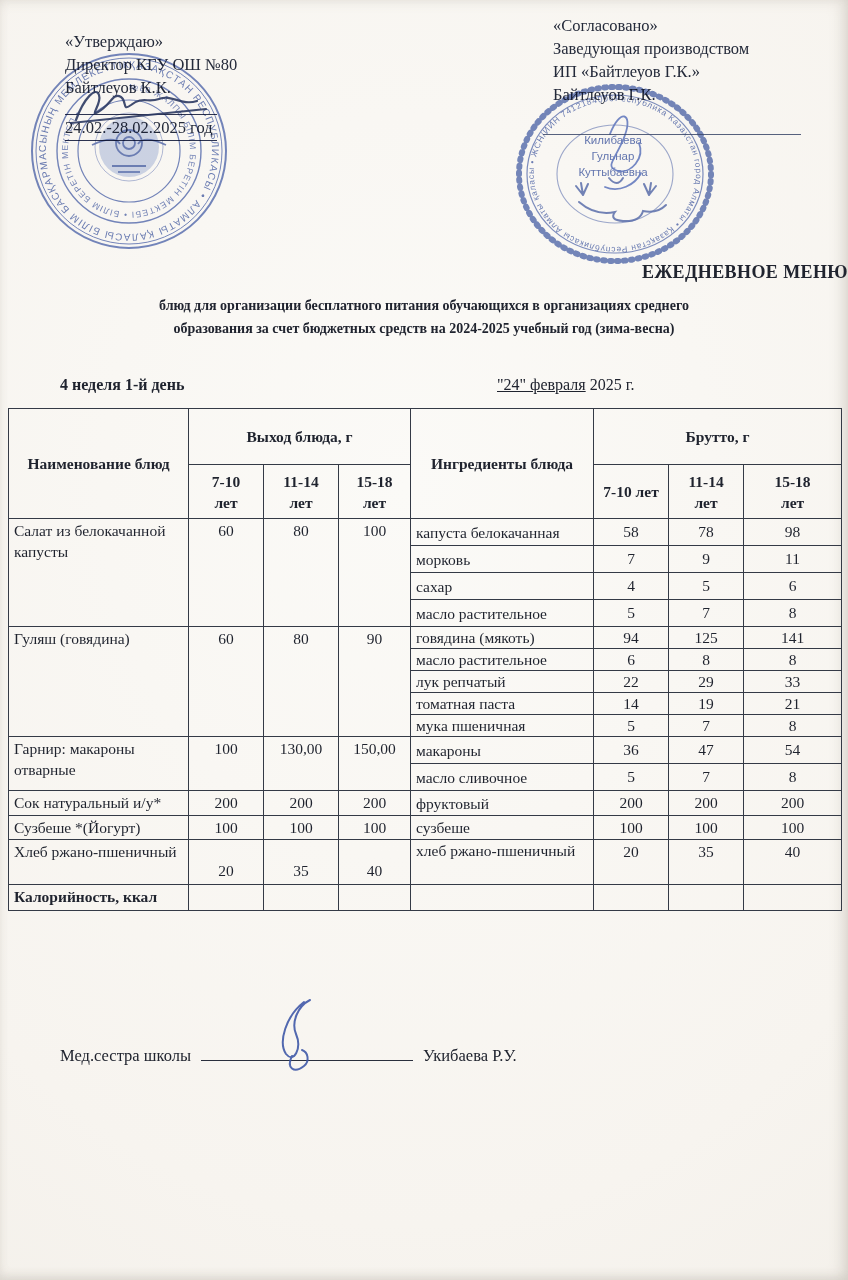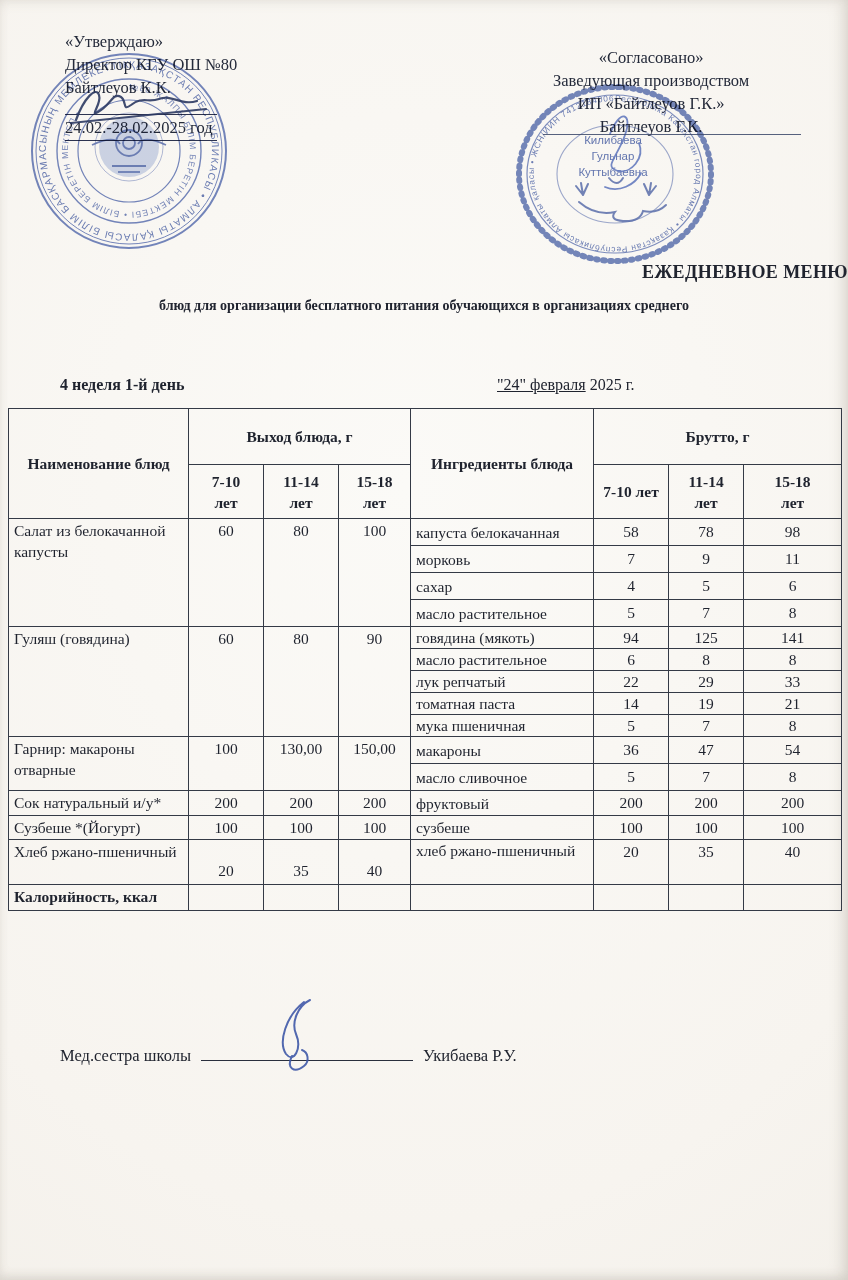--- a/index.html
+++ b/index.html
@@ -7,21 +7,21 @@
   .page{
     position:relative;width:848px;height:1280px;overflow:hidden;
     color:#20242f;
     background:radial-gradient(130% 105% at 48% 38%, #fbfaf7 0%, #f7f4ef 55%, #efebe4 100%);
     box-shadow:inset -6px 0 14px rgba(120,110,95,.18), inset 0 -4px 10px rgba(120,110,95,.10);
   }
   
   .signoff{position:absolute;font-size:16.5px;line-height:23px;color:#242a3a;}
   .signoff div{white-space:nowrap;}
   .approve{left:65px;top:30px;}
-  .agree{left:553px;top:46px;text-align:center;}
+  .agree{left:553px;top:14px;}
   .period{
     display:inline-block;margin-top:15px;padding:1px 4px 1px 0;
     border-top:1.6px solid #2c3350;border-bottom:1.6px solid #2c3350;
   }
   .sig-director{position:absolute;left:68px;top:82px;z-index:5;}
   .sig-line-right{position:absolute;left:543px;top:134px;width:258px;border-top:1.6px solid #3a4668;opacity:.85;z-index:4;}
   
   .stamp{position:absolute;mix-blend-mode:multiply;opacity:.92;}
   .stamp-school{left:28px;top:50px;}
   .stamp-producer{left:513px;top:82px;}
@@ -138,20 +138,21 @@
       <path d="M96,96 q8,10 14,0"></path>
     </g>
     <g fill="none" stroke="#5b74c4" stroke-width="1.8" stroke-linecap="round" opacity=".9">
       <path d="M97,52 c10,-26 23,-21 15,1 c-8,23 -22,32 -7,36 c13,3 27,-13 21,-28 m-34,44 c14,6 30,-2 36,-14"></path>
     </g>
   </svg>
 
   <div class="doc-title">ЕЖЕДНЕВНОЕ МЕНЮ</div>
   <div class="doc-subtitle">
     <div>блюд для организации бесплатного питания обучающихся в организациях среднего</div>
+    <div>образования за счет бюджетных средств на 2024-2025 учебный год (зима-весна)</div>
   </div>
 
   <div class="meta-row">
     <span class="week">4 неделя 1-й день</span>
     <span class="date"><span class="u">"24" февраля</span><span> 2025 г.</span></span>
   </div>
 
   <table class="menu-table">
     <colgroup>
       <col style="width:180px">

